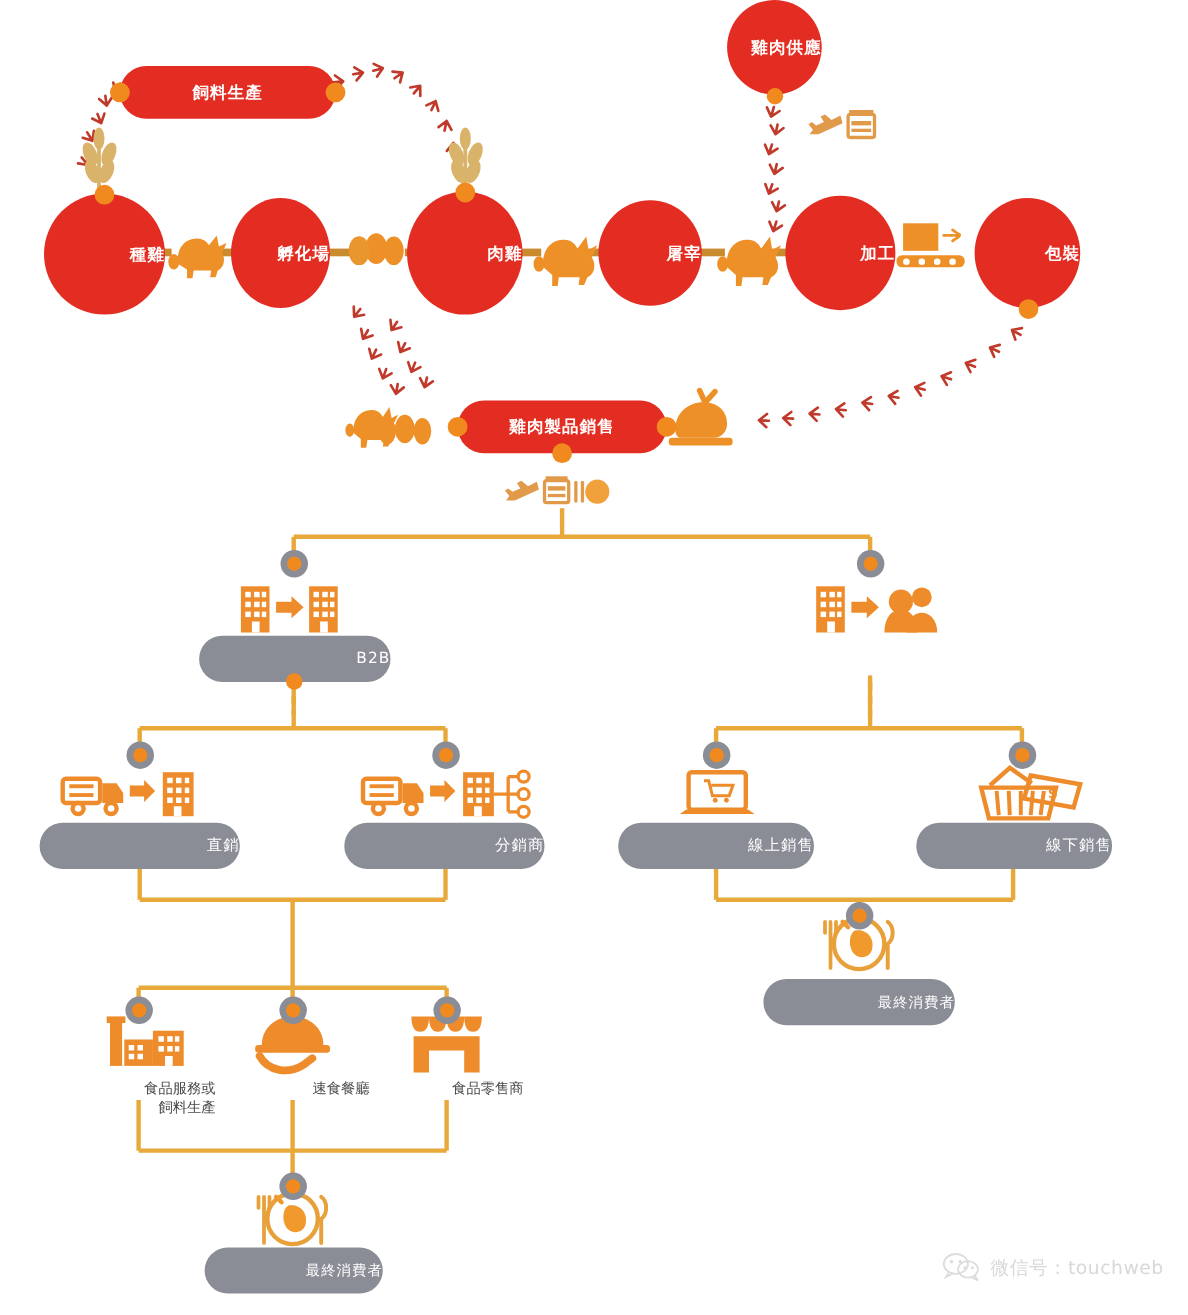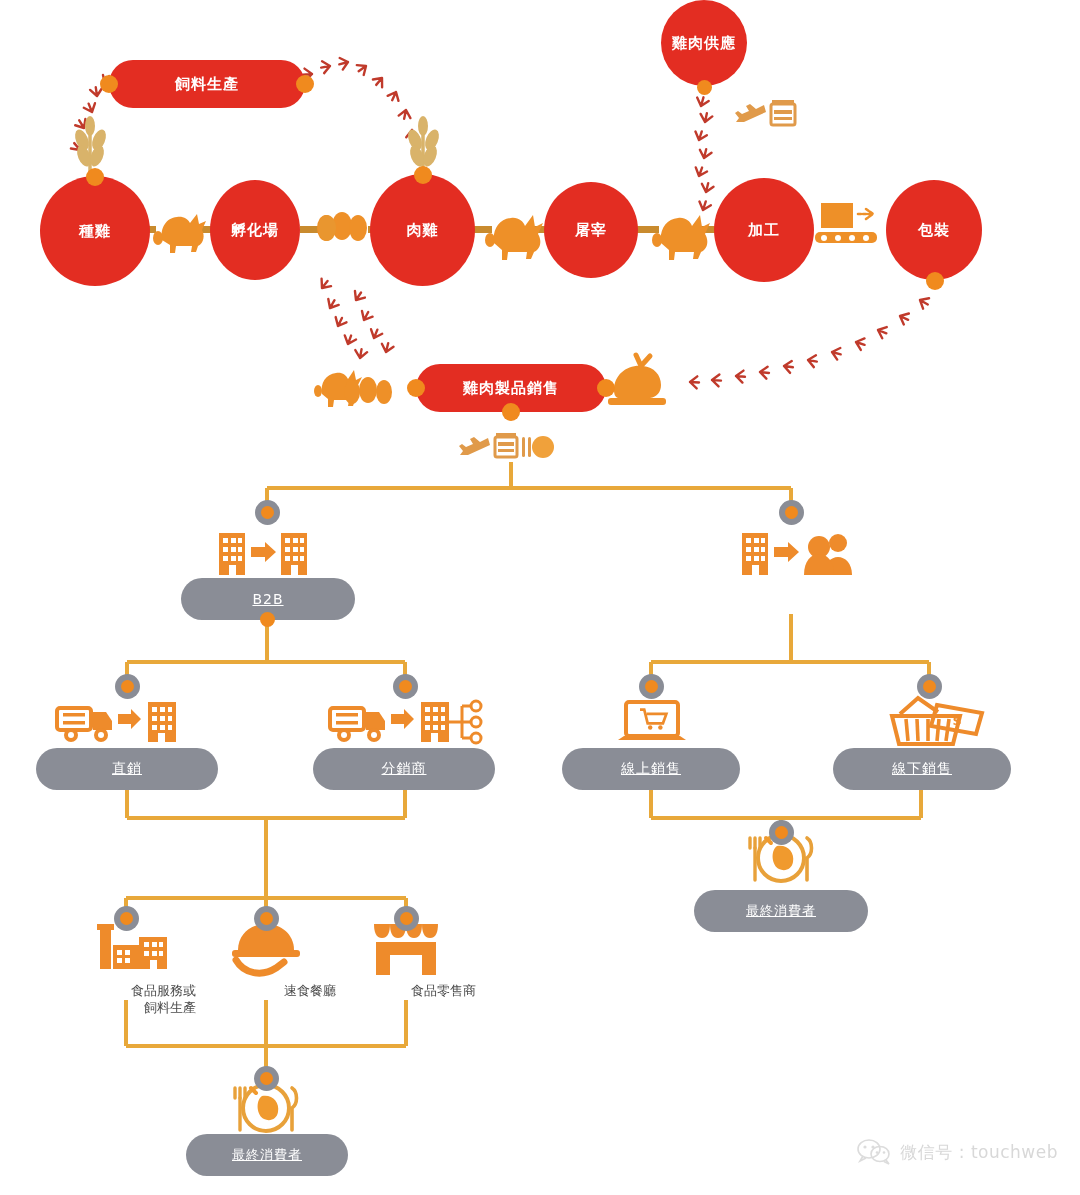--- a/index.html
+++ b/index.html
@@ -10,41 +10,40 @@
     font-family:"Liberation Sans","DejaVu Sans",sans-serif;
     position:relative;overflow:hidden;
   }
   #stage{position:absolute;left:0;top:0;width:1080px;height:1195px;}
   #svg-layer{position:absolute;left:0;top:0;width:1080px;height:1195px;}
 
   
   .rnode{
     position:absolute;border-radius:50%;
     background:#E32D22;
-    display:flex;align-items:center;justify-content:center;
+    display:flex;align-items:center;justify-content:flex-end;
     color:#ffffff;font-size:15px;letter-spacing:1px;
     font-family:Liberation Mono, monospace;
     font-weight:600;
   }
   .rnode .lbl{pointer-events:none;}
 
   
   .rpill{
     position:absolute;background:#E32D22;border-radius:26px;
     display:flex;align-items:center;justify-content:center;
     color:#fff;font-size:15px;letter-spacing:1px;font-weight:600;
     font-family:"DejaVu Sans","Liberation Sans",sans-serif;
   }
   
   .gpill{
     position:absolute;background:#8A8D96;border-radius:22px;
-    display:flex;align-items:center;justify-content:center;
+    display:flex;align-items:center;justify-content:flex-end;
     color:#ffffff;font-size:14px;letter-spacing:1px;
     font-family:"DejaVu Sans","Liberation Sans",sans-serif;
-    text-decoration:underline;
   }
   .gpill.small{font-size:13px;}
 
   
   .knob{
     position:absolute;width:18px;height:18px;border-radius:50%;
     background:#F08A1E;
   }
   .knob.sm{width:15px;height:15px;}
 

